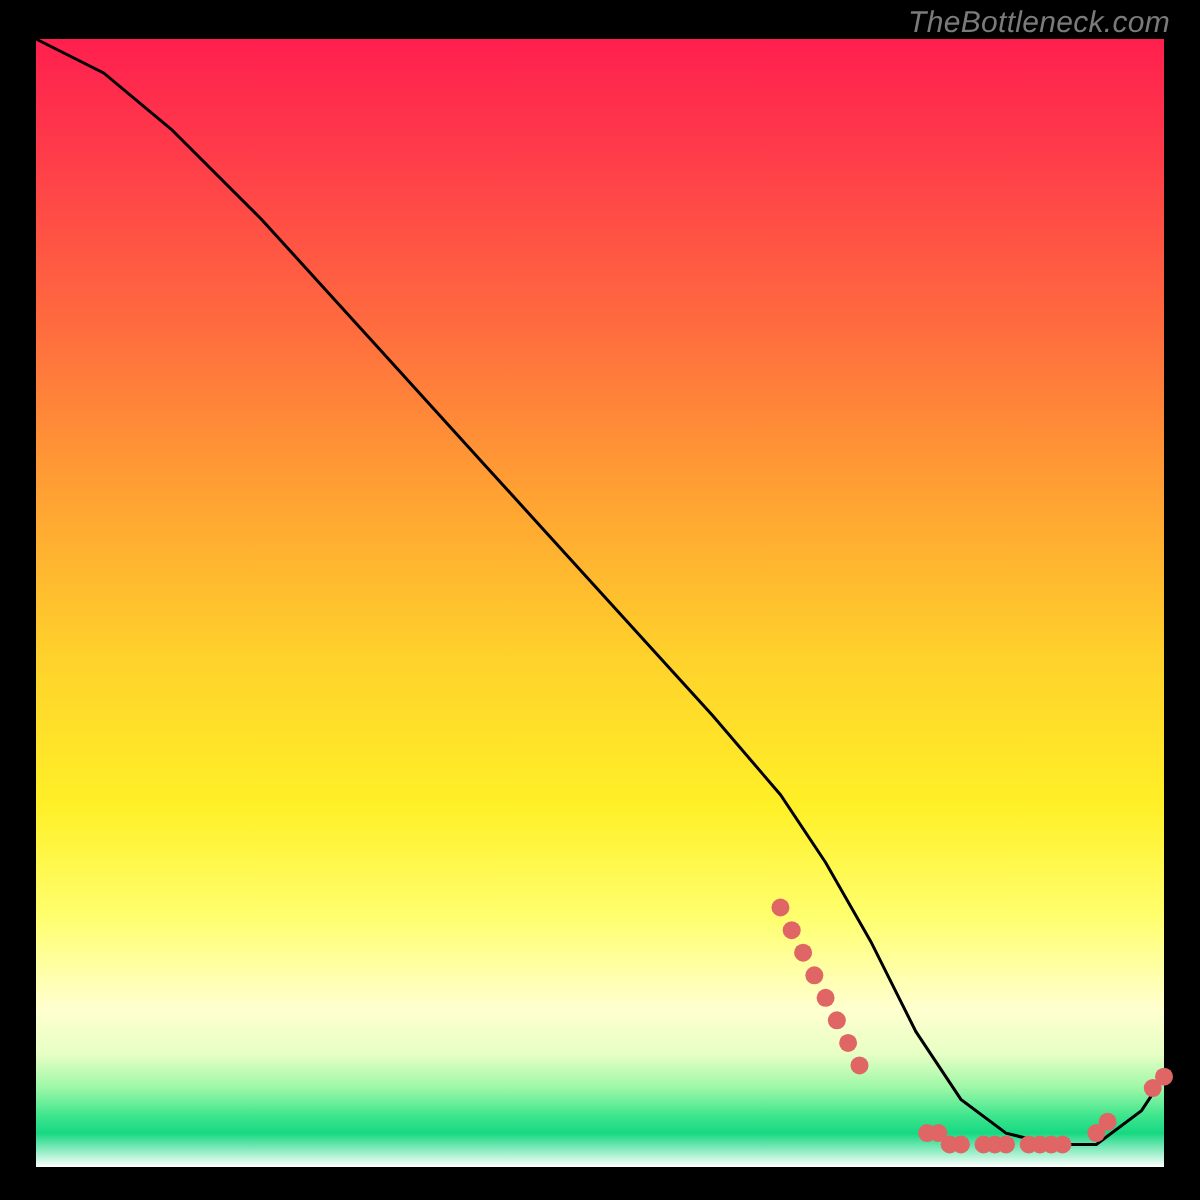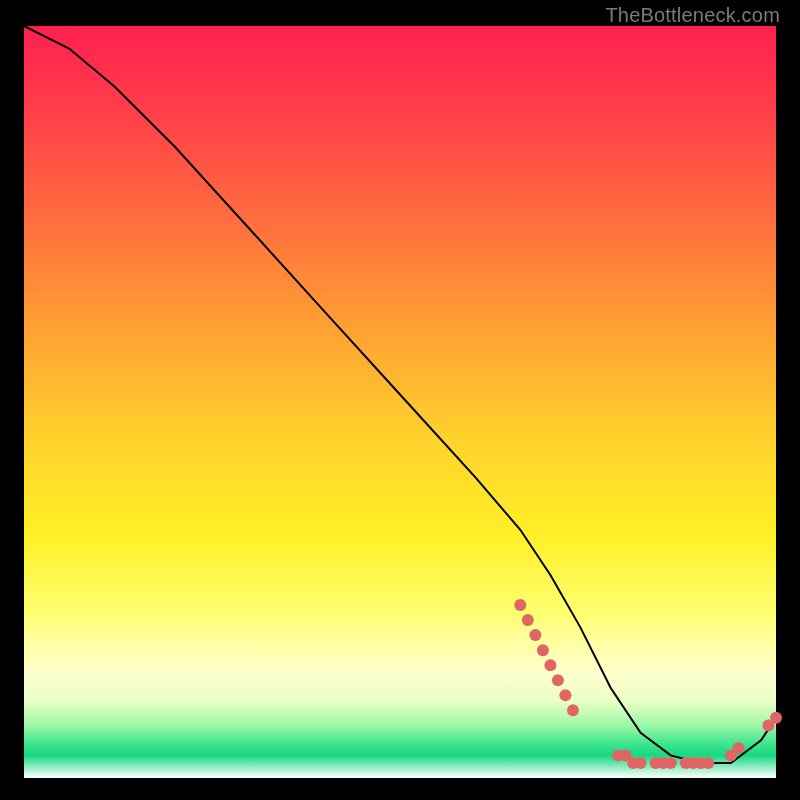--- a/index.html
+++ b/index.html
@@ -17,20 +17,21 @@
     height: 800px;
     background: #000;
   }
   .attribution {
     position: absolute;
     top: 4px;
     right: 20px;
     color: #7a7a7a;
     font-size: 20px;
     letter-spacing: 0.2px;
+    font-style: italic;
   }
   .plot {
     position: absolute;
     left: 24px;
     top: 26px;
     width: 752px;
     height: 752px;
   }
   .gradient {
     position: absolute;

